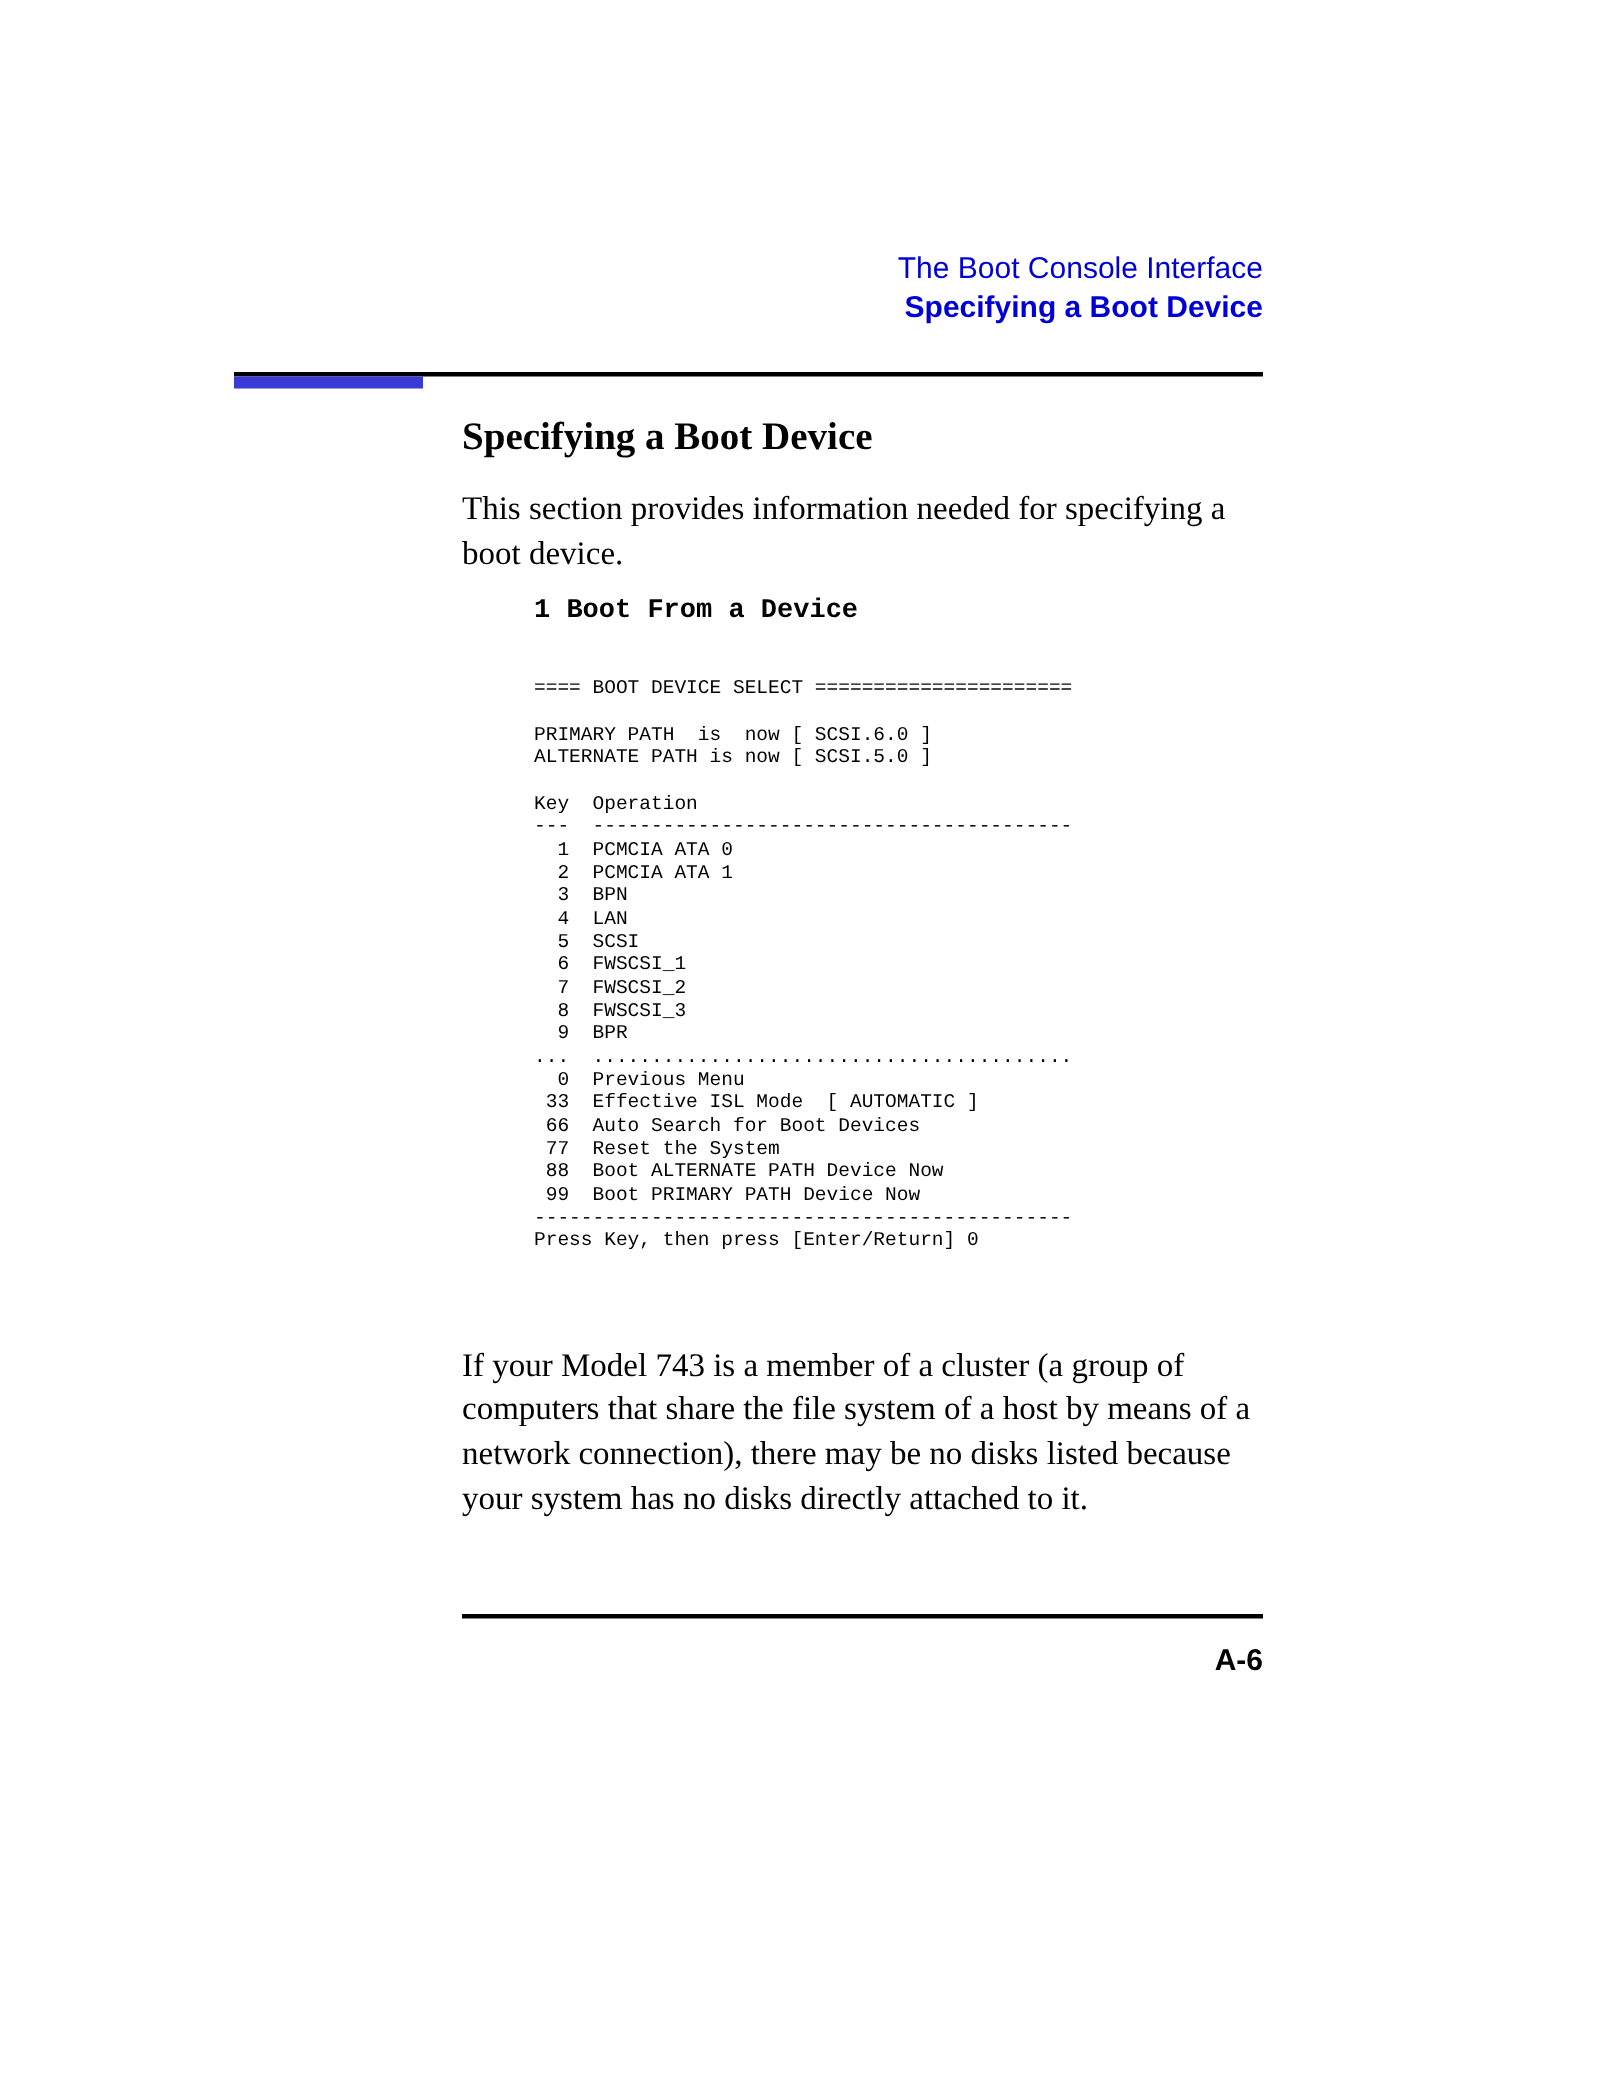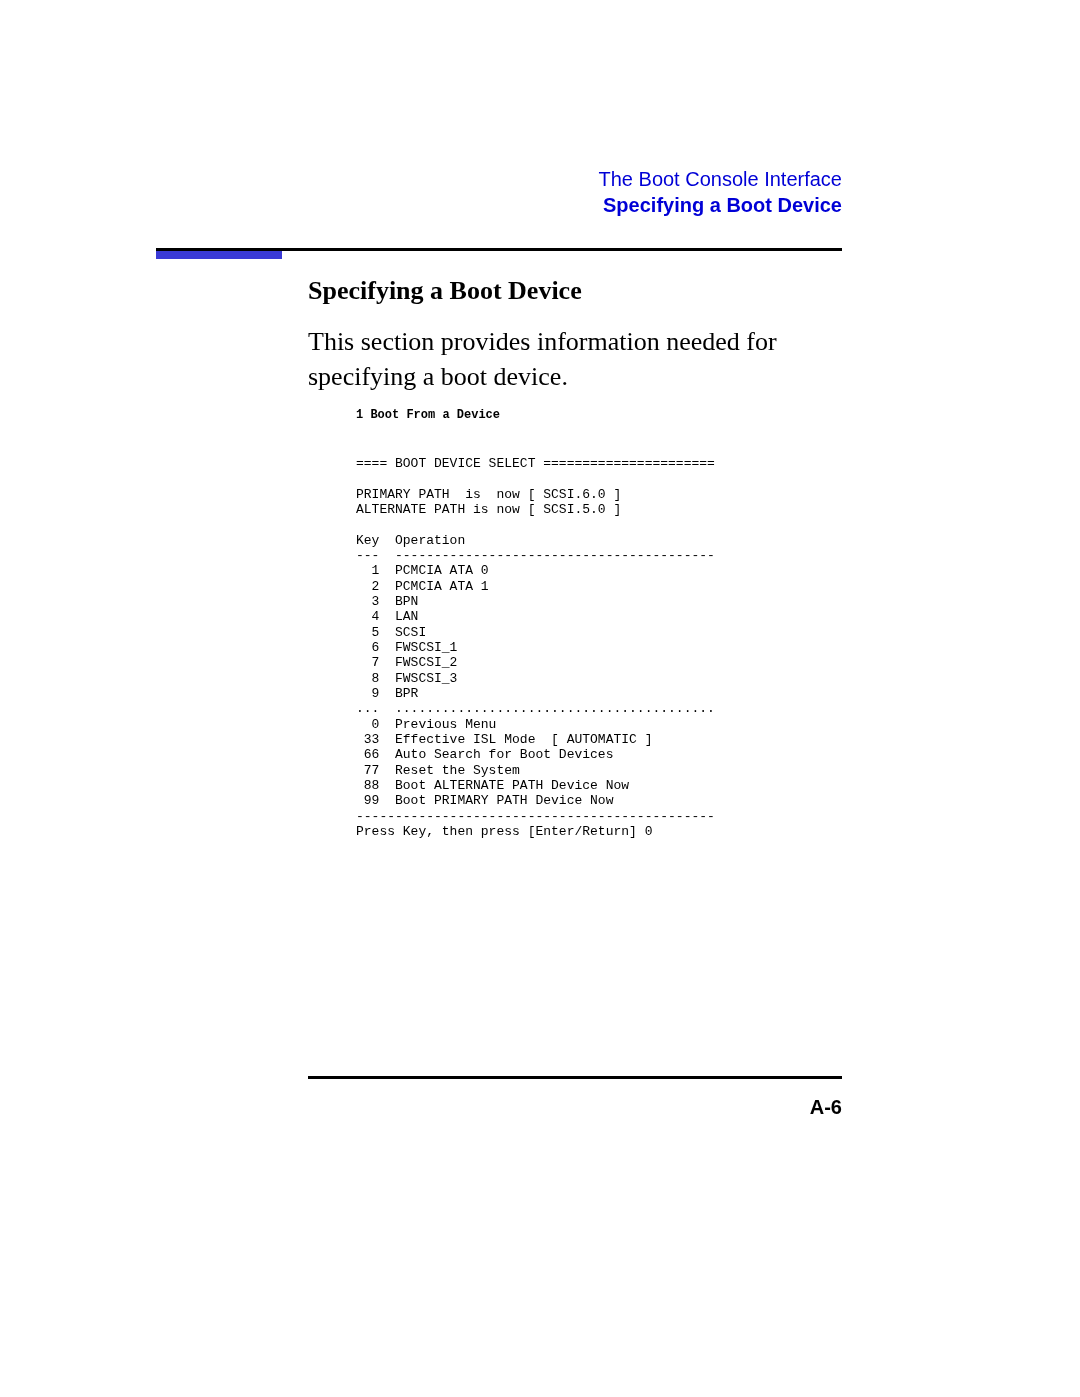--- a/index.html
+++ b/index.html
@@ -55,28 +55,28 @@
     left: 308px;
     top: 276px;
     width: 536px;
   }
   .h1 {
     font-weight: 700;
     font-size: 26px;
     margin: 0 0 18px 0;
   }
   .body {
-    font-size: 26px;
+    font-size: 22px;
     line-height: 1.35;
     margin: 0 0 14px 0;
   }
   .menu-line {
     font-family: "Courier New", Courier, monospace;
     font-weight: 700;
-    font-size: 12px;
+    font-size: 18px;
     margin: 10px 0 6px 48px;
   }
   .console {
     font-family: "Courier New", Courier, monospace;
     font-size: 13px;
     line-height: 1.18;
     white-space: pre;
     margin: 34px 0 0 48px;
   }
   .after-console {
@@ -140,18 +140,19 @@
 ...  .........................................
   0  Previous Menu
  33  Effective ISL Mode  [ AUTOMATIC ]
  66  Auto Search for Boot Devices
  77  Reset the System
  88  Boot ALTERNATE PATH Device Now
  99  Boot PRIMARY PATH Device Now
 ----------------------------------------------
 Press Key, then press [Enter/Return] 0</div>
 
+    <p class="body after-console">If your Model 743 is a member of a cluster (a group of computers that share the file system of a host by means of a network connection), there may be no disks listed because your system has no disks directly attached to it.</p>
   </div>
 
   <div class="bottom-rule"></div>
   <div class="page-number">A-6</div>
 
 </div>
 
 </body></html>

